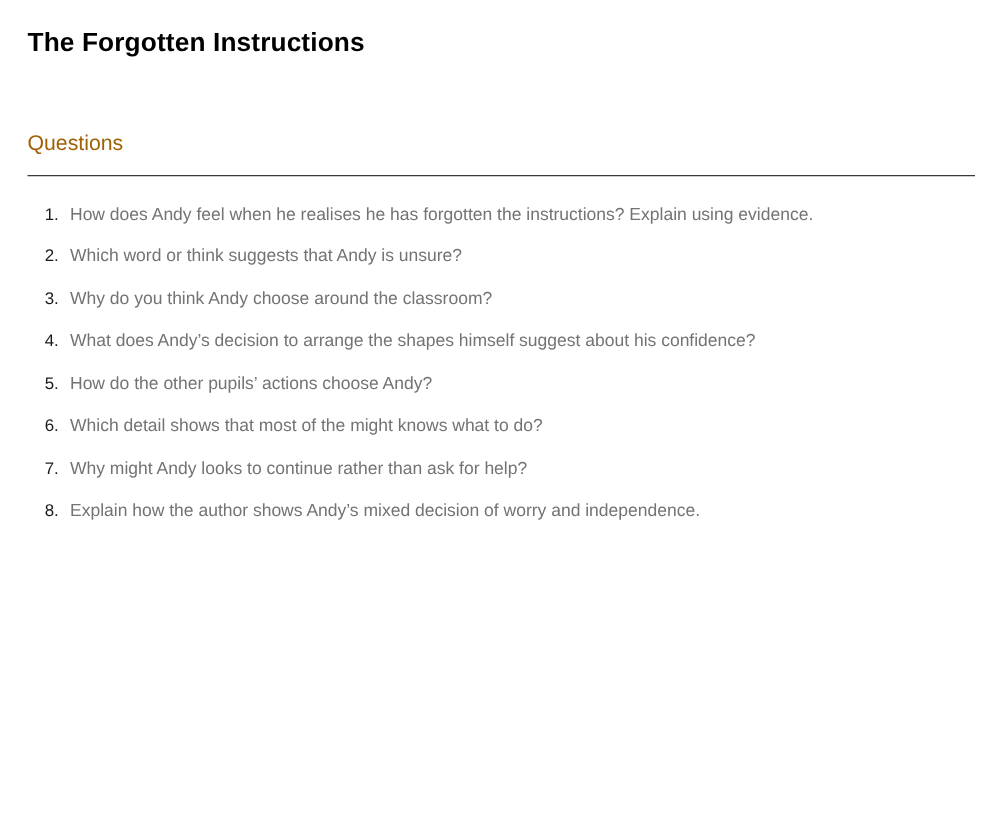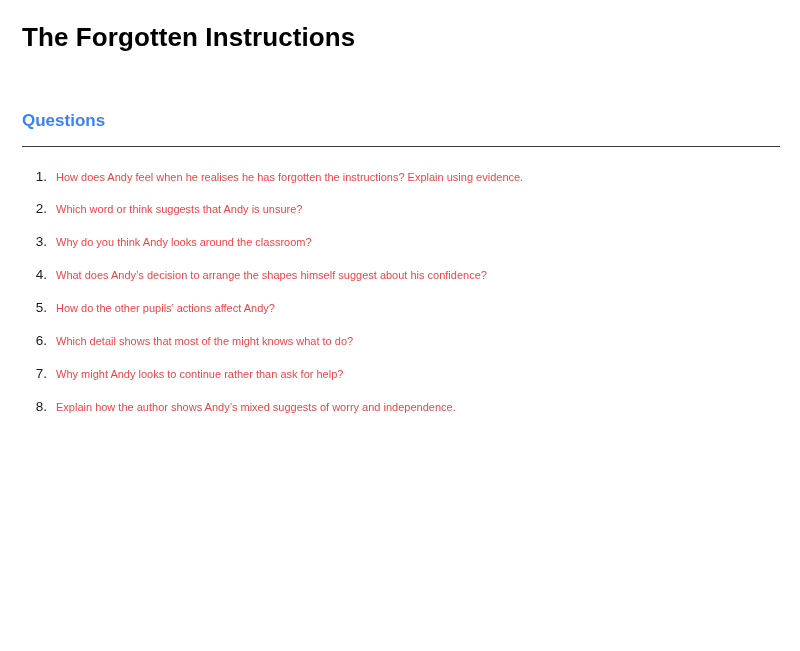--- a/index.html
+++ b/index.html
@@ -15,31 +15,31 @@
     overflow: hidden;
   }
   .page {
     box-sizing: border-box;
     width: 800px;
     height: 651px;
     padding: 16px 22px 0 22px;
     background: #ffffff;
   }
   .doc-title {
-    font-size: 26px;
+    font-size: 21px;
     font-weight: bold;
     letter-spacing: 0.1px;
     color: #000000;
     margin: 6px 0 0 0;
     line-height: 1.2;
   }
   .section-heading {
     font-size: 17px;
-    font-weight: bold;
-    color: #3b82f6;
+    font-weight: normal;
+    color: #a16207;
     margin: 58px 0 0 0;
     line-height: 1.2;
   }
   .rule {
     height: 0;
     border-top: 1px solid #3a3a3a;
     margin: 14px 0 0 0;
     width: 758px;
   }
   .questions {
@@ -59,22 +59,22 @@
     width: 34px;
     min-width: 34px;
     text-align: right;
     padding-right: 9px;
     box-sizing: border-box;
     font-size: 13.5px;
     color: #1a1a1a;
   }
   .q-text {
     flex: 1;
-    font-size: 11px;
-    color: #ef4444;
+    font-size: 14px;
+    color: #737373;
   }
 </style>
 </head>
 <body>
 
 <div class="page">
 
   <h1 class="doc-title">The Forgotten Instructions</h1>
 
   <h2 class="section-heading">Questions</h2>
@@ -88,43 +88,43 @@
       <span class="q-text">How does Andy feel when he realises he has forgotten the instructions? Explain using evidence.</span>
     </li>
 
     <li class="q-item">
       <span class="q-num">2.</span>
       <span class="q-text">Which word or think suggests that Andy is unsure?</span>
     </li>
 
     <li class="q-item">
       <span class="q-num">3.</span>
-      <span class="q-text">Why do you think Andy looks around the classroom?</span>
+      <span class="q-text">Why do you think Andy choose around the classroom?</span>
     </li>
 
     <li class="q-item">
       <span class="q-num">4.</span>
       <span class="q-text">What does Andy’s decision to arrange the shapes himself suggest about his confidence?</span>
     </li>
 
     <li class="q-item">
       <span class="q-num">5.</span>
-      <span class="q-text">How do the other pupils’ actions affect Andy?</span>
+      <span class="q-text">How do the other pupils’ actions choose Andy?</span>
     </li>
 
     <li class="q-item">
       <span class="q-num">6.</span>
       <span class="q-text">Which detail shows that most of the might knows what to do?</span>
     </li>
 
     <li class="q-item">
       <span class="q-num">7.</span>
       <span class="q-text">Why might Andy looks to continue rather than ask for help?</span>
     </li>
 
     <li class="q-item">
       <span class="q-num">8.</span>
-      <span class="q-text">Explain how the author shows Andy’s mixed suggests of worry and independence.</span>
+      <span class="q-text">Explain how the author shows Andy’s mixed decision of worry and independence.</span>
     </li>
 
   </ol>
 
 </div>
 
 </body></html>

